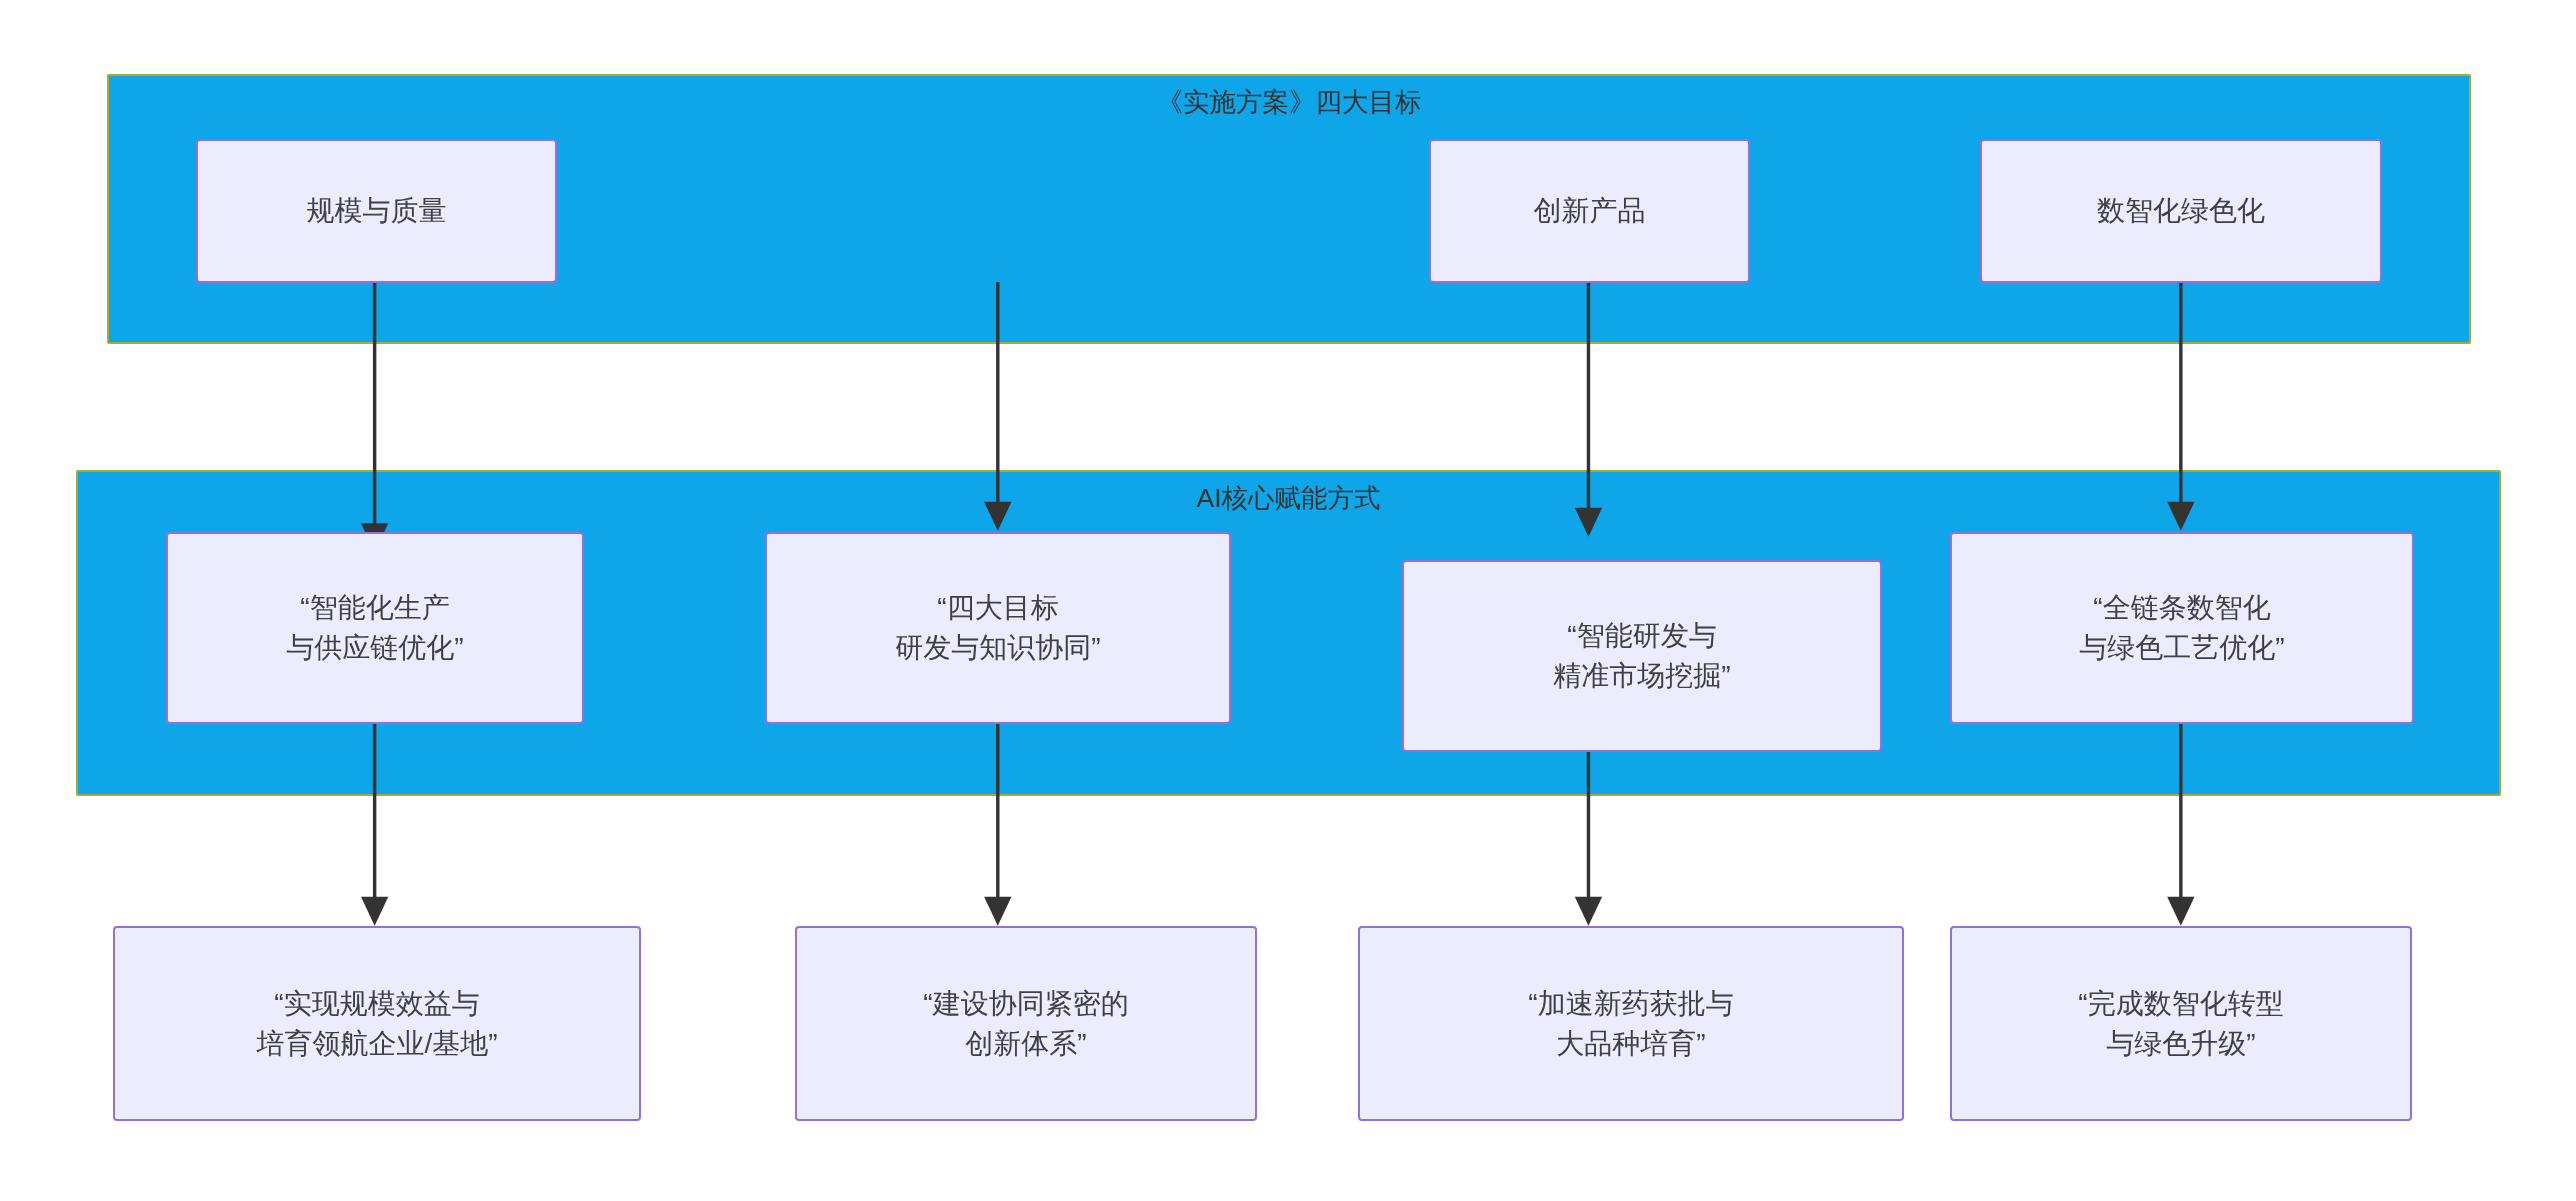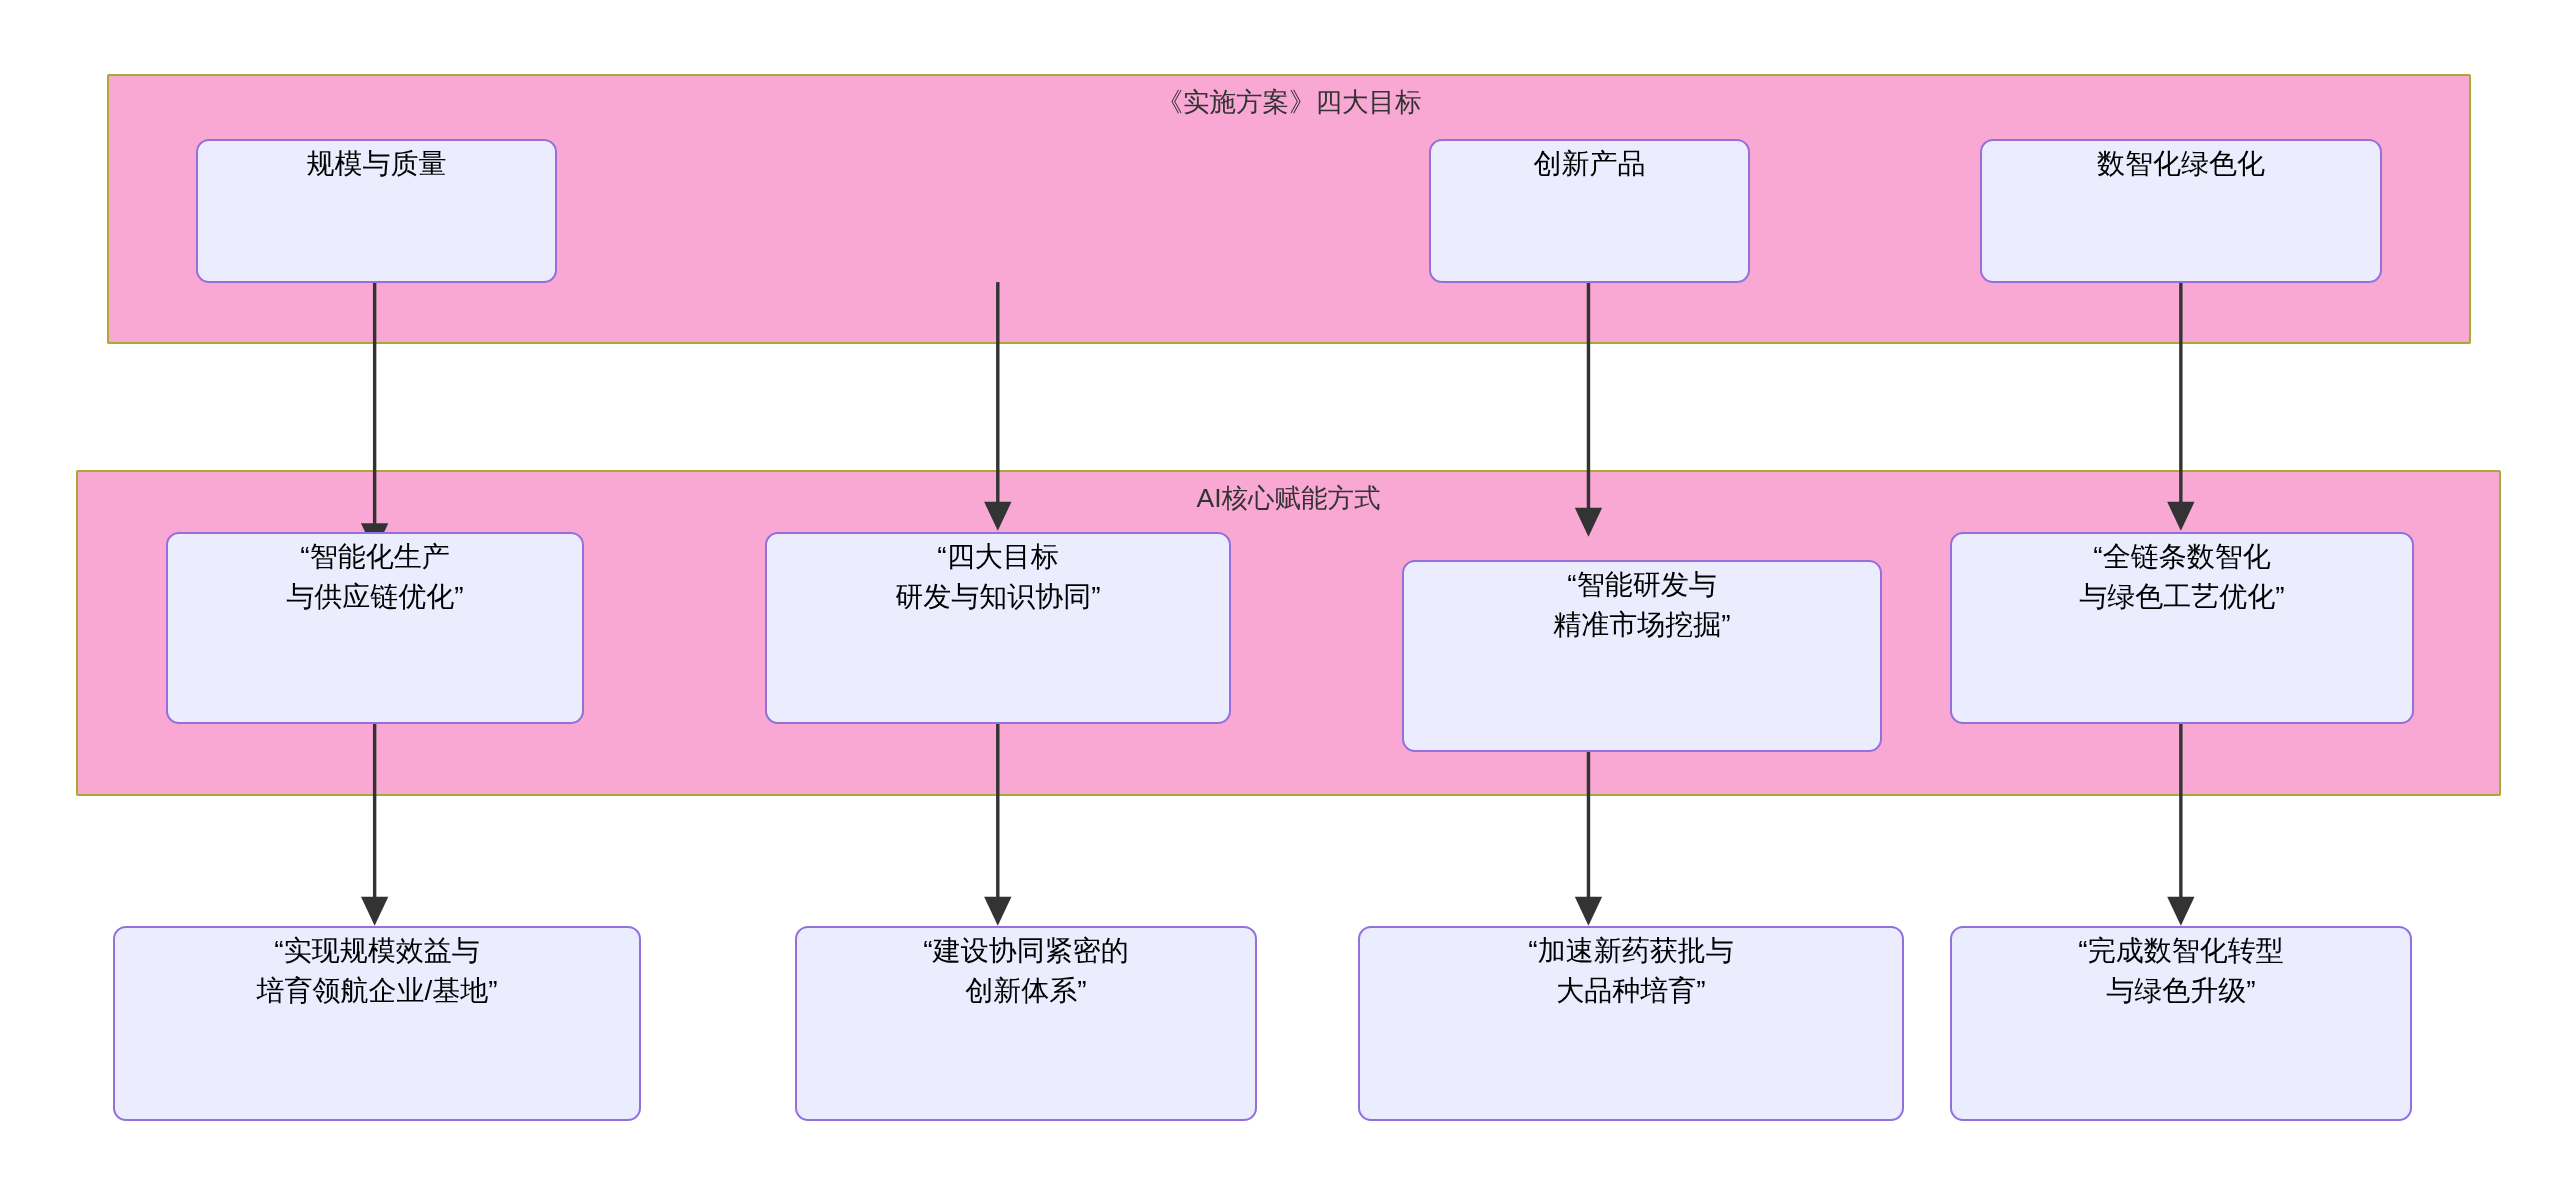--- a/index.html
+++ b/index.html
@@ -13,48 +13,48 @@
   #stage {
     position: relative;
     width: 2576px;
     height: 1201px;
     background: #ffffff;
     overflow: hidden;
   }
   
   .cluster {
     position: absolute;
-    background: #f9a8d4;
+    background: #0ea5e9;
     border: 2.6px solid #aaaa33;
     border-radius: 1.7px;
     box-sizing: border-box;
   }
   .cluster-title {
     position: absolute;
     left: 0;
     right: 0;
     text-align: center;
     color: #333333;
     font-size: 26.5px;
     line-height: 1.1;
     white-space: nowrap;
     pointer-events: none;
   }
   
   .node {
     position: absolute;
     background: #ececff;
     border: 2.6px solid #9370db;
-    border-radius: 13px;
+    border-radius: 4px;
     box-sizing: border-box;
     display: flex;
-    align-items: flex-start;
+    align-items: center;
     justify-content: center;
     text-align: center;
-    color: #000000;
+    color: #404040;
     font-size: 28px;
     line-height: 1.42;
     padding: 3.4px 8.5px;
   }
   .node .lbl {
     display: block;
     width: 100%;
   }
   .node .lbl .ln {
     display: block;

